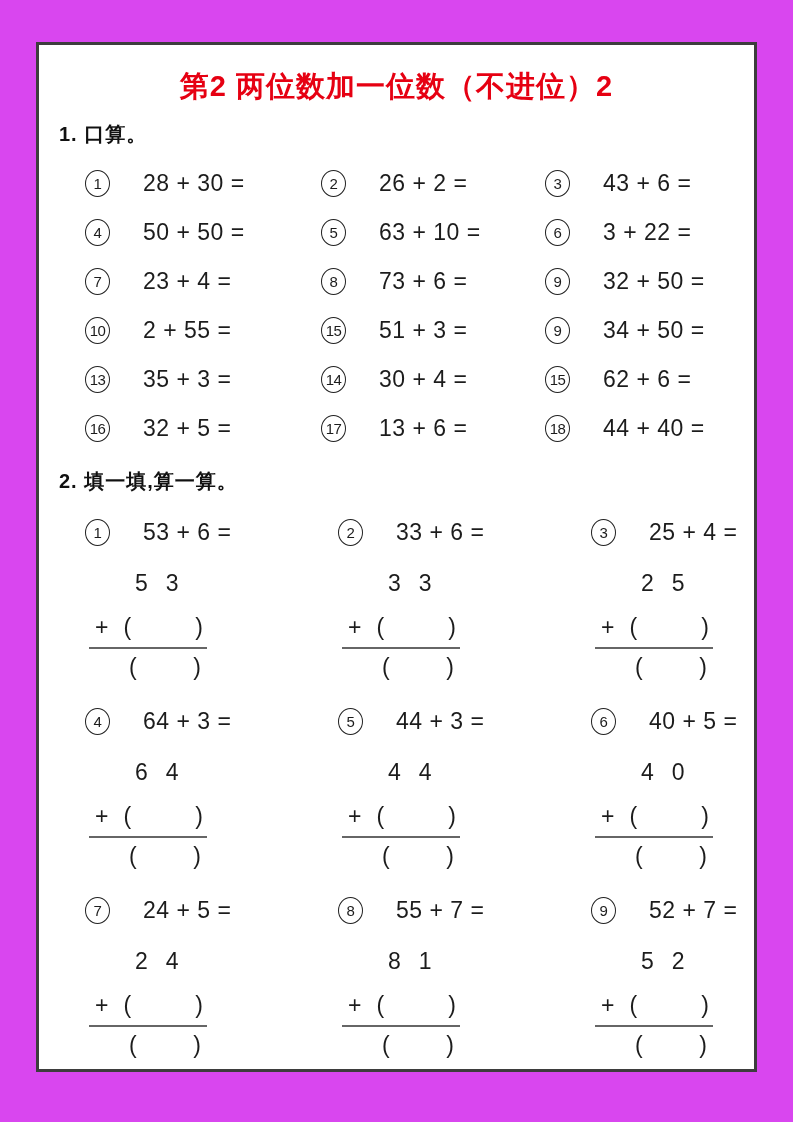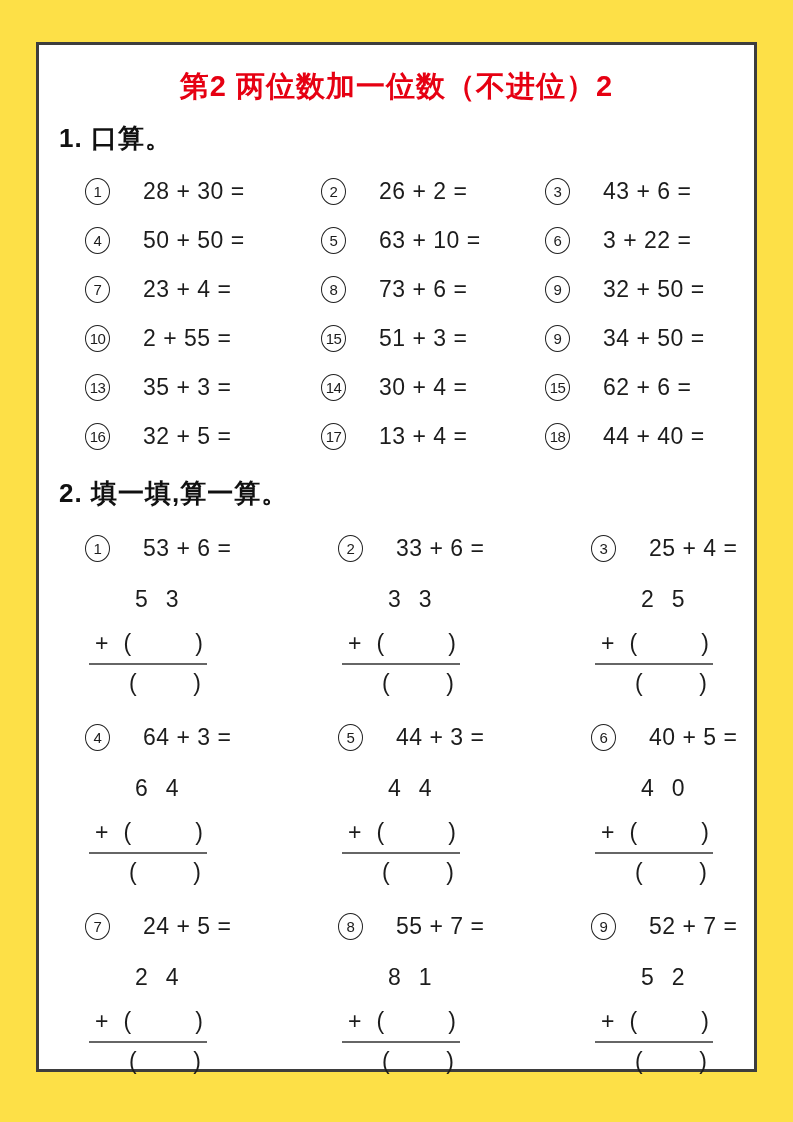--- a/index.html
+++ b/index.html
@@ -7,21 +7,21 @@
     padding: 0;
     background: #ffffff;
     width: 793px;
     font-family: "Liberation Sans", "DejaVu Sans", sans-serif;
     color: #1c1c1c;
   }
   .canvas {
     position: relative;
     width: 793px;
     height: 1122px;
-    background: #fde047;
+    background: #d946ef;
     overflow: hidden;
   }
   .page {
     position: absolute;
     left: 36px;
     top: 42px;
     width: 721px;
     height: 1030px;
     border: 3px solid #3d3d3d;
     background: #ffffff;
@@ -30,21 +30,21 @@
   }
   .title {
     margin: 8px 0 14px 0;
     text-align: center;
     font-size: 29px;
     font-weight: bold;
     color: #e60012;
     letter-spacing: 1px;
   }
   .sec-heading {
-    font-size: 26px;
+    font-size: 20px;
     font-weight: bold;
     color: #111;
     margin: 4px 0 0 2px;
     letter-spacing: 1px;
   }
   
   .s1-grid {
     display: grid;
     grid-template-columns: 236px 224px 1fr;
     row-gap: 22px;
@@ -201,21 +201,21 @@
           <span class="expr">62 + 6 =</span>
         </div>
 
         <div class="prob">
           <span class="cnum">16</span>
           <span class="expr">32 + 5 =</span>
         </div>
 
         <div class="prob">
           <span class="cnum">17</span>
-          <span class="expr">13 + 4 =</span>
+          <span class="expr">13 + 6 =</span>
         </div>
 
         <div class="prob">
           <span class="cnum">18</span>
           <span class="expr">44 + 40 =</span>
         </div>
       </div>
 
     <div class="sec-heading s2-heading">2. 填一填,算一算。</div>
 

